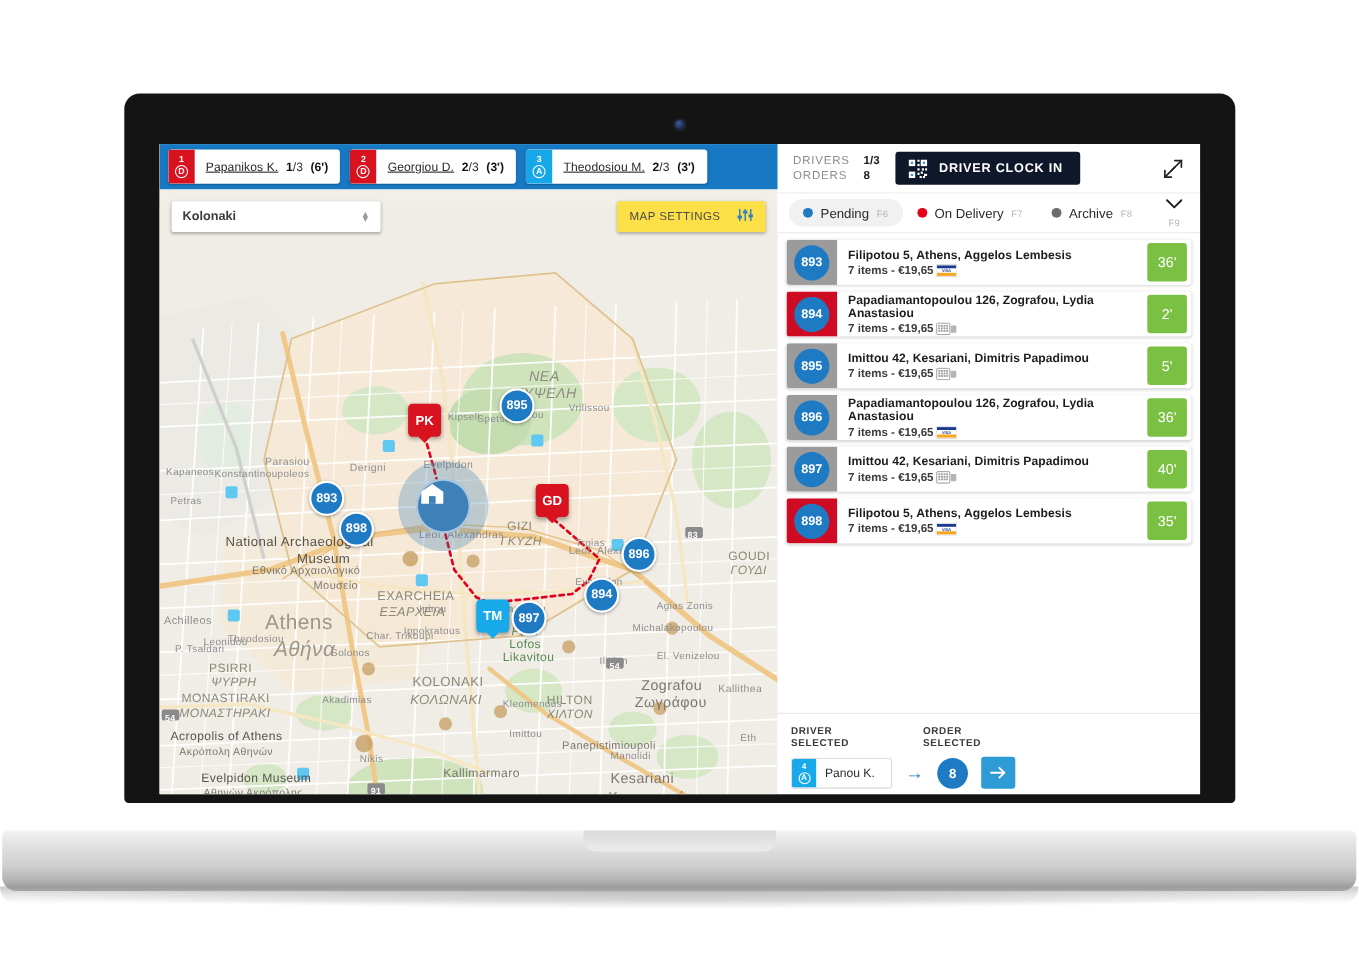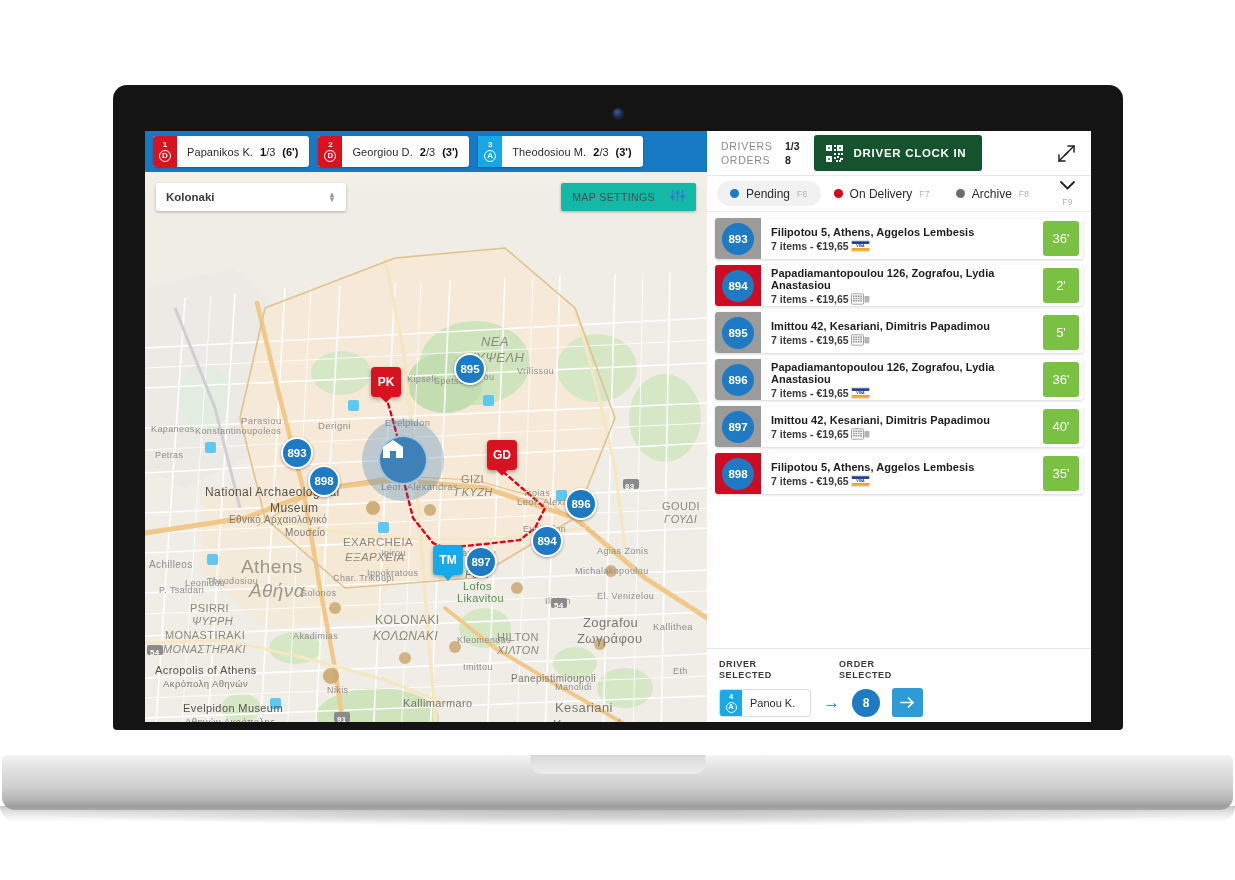--- a/index.html
+++ b/index.html
@@ -73,40 +73,40 @@
   .chip-badge.blue { background:#16a7e8; }
   .chip-badge .letter {
     width:12px; height:12px; border-radius:50%;
     border:1.4px solid #fff; display:flex; align-items:center; justify-content:center;
     font-size:8px; font-weight:bold; margin-top:1px;
   }
   .chip-text {
     display:flex; align-items:center; gap:7px;
     padding:0 11px 0 10px; font-size:11px; color:#2a2a2a; white-space:nowrap;
   }
-  .chip-text .nm { letter-spacing:.1px; }
+  .chip-text .nm { letter-spacing:.1px;text-decoration:underline; }
   .chip-text .frac { font-size:11px; }
   .chip-text .frac b { font-weight:bold; color:#111; }
   .chip-text .eta { font-weight:bold; font-size:11px; color:#111; }
 
   
   .map-canvas { position:absolute; left:0; top:57px; width:562px; height:550px; overflow:hidden;
     background:#f3f1ec; }
   .map-canvas svg { position:absolute; left:0; top:0; }
 
   .map-search {
     position:absolute; left:11px; top:52px; width:190px; height:28px; z-index:15;
     background:#fff; border-radius:2px; box-shadow:0 1px 3px rgba(0,0,0,.28);
     display:flex; align-items:center; padding:0 10px;
     font-size:11.5px; font-weight:bold; color:#3b3b3b;
   }
   .spin { margin-left:auto; display:flex; flex-direction:column; line-height:5px; color:#9a9a9a; font-size:8px; }
   .map-settings {
     position:absolute; right:11px; top:52px; height:28px; z-index:15;
-    background:#14b8a6; border-radius:2px; box-shadow:0 1px 3px rgba(0,0,0,.28);
+    background:#fde047; border-radius:2px; box-shadow:0 1px 3px rgba(0,0,0,.28);
     display:flex; align-items:center; gap:15px; padding:0 11px;
     font-size:10.5px; color:#4a4a4a; letter-spacing:.4px;
   }
   .sliders-icon { font-size:13px; color:#2f7fc4; letter-spacing:-1px; }
 
   
   .mk { position:absolute; z-index:12; }
   .mk-order {
     width:32px; height:32px; border-radius:50%; background:#1f7ac4;
     border:2px solid #fff; color:#fff; font-size:11.5px; font-weight:bold;
@@ -147,22 +147,22 @@
   .panel-head {
     height:45px; border-bottom:1px solid #e9e9e9;
     display:flex; align-items:center; padding:0 12px 0 14px; gap:14px;
   }
   .stats { font-size:10.5px; color:#8a8a8a; letter-spacing:.7px; line-height:14px; }
   .stats .row { display:flex; gap:8px; }
   .stats .lbl { width:56px; }
   .stats .val { color:#222; font-weight:bold; letter-spacing:0; }
   .clock-btn {
     display:flex; align-items:center; gap:11px;
-    background:#14532d; color:#fff; border:none; border-radius:3px;
-    height:36px; padding:0 16px 0 12px;
+    background:#0f172a; color:#fff; border:none; border-radius:3px;
+    height:30px; padding:0 16px 0 12px;
     font-size:11.5px; font-weight:bold; letter-spacing:.7px; cursor:pointer;
     font-family:"Liberation Sans", sans-serif;
   }
   .qr { width:17px; height:17px; display:block; }
   .expand-btn { margin-left:auto; width:26px; height:26px; display:flex; align-items:center; justify-content:center; cursor:pointer; }
 
   .tabs {
     height:36px; display:flex; align-items:center; gap:0; padding:0 10px;
     border-bottom:1px solid #ececec; background:#fff;
   }

